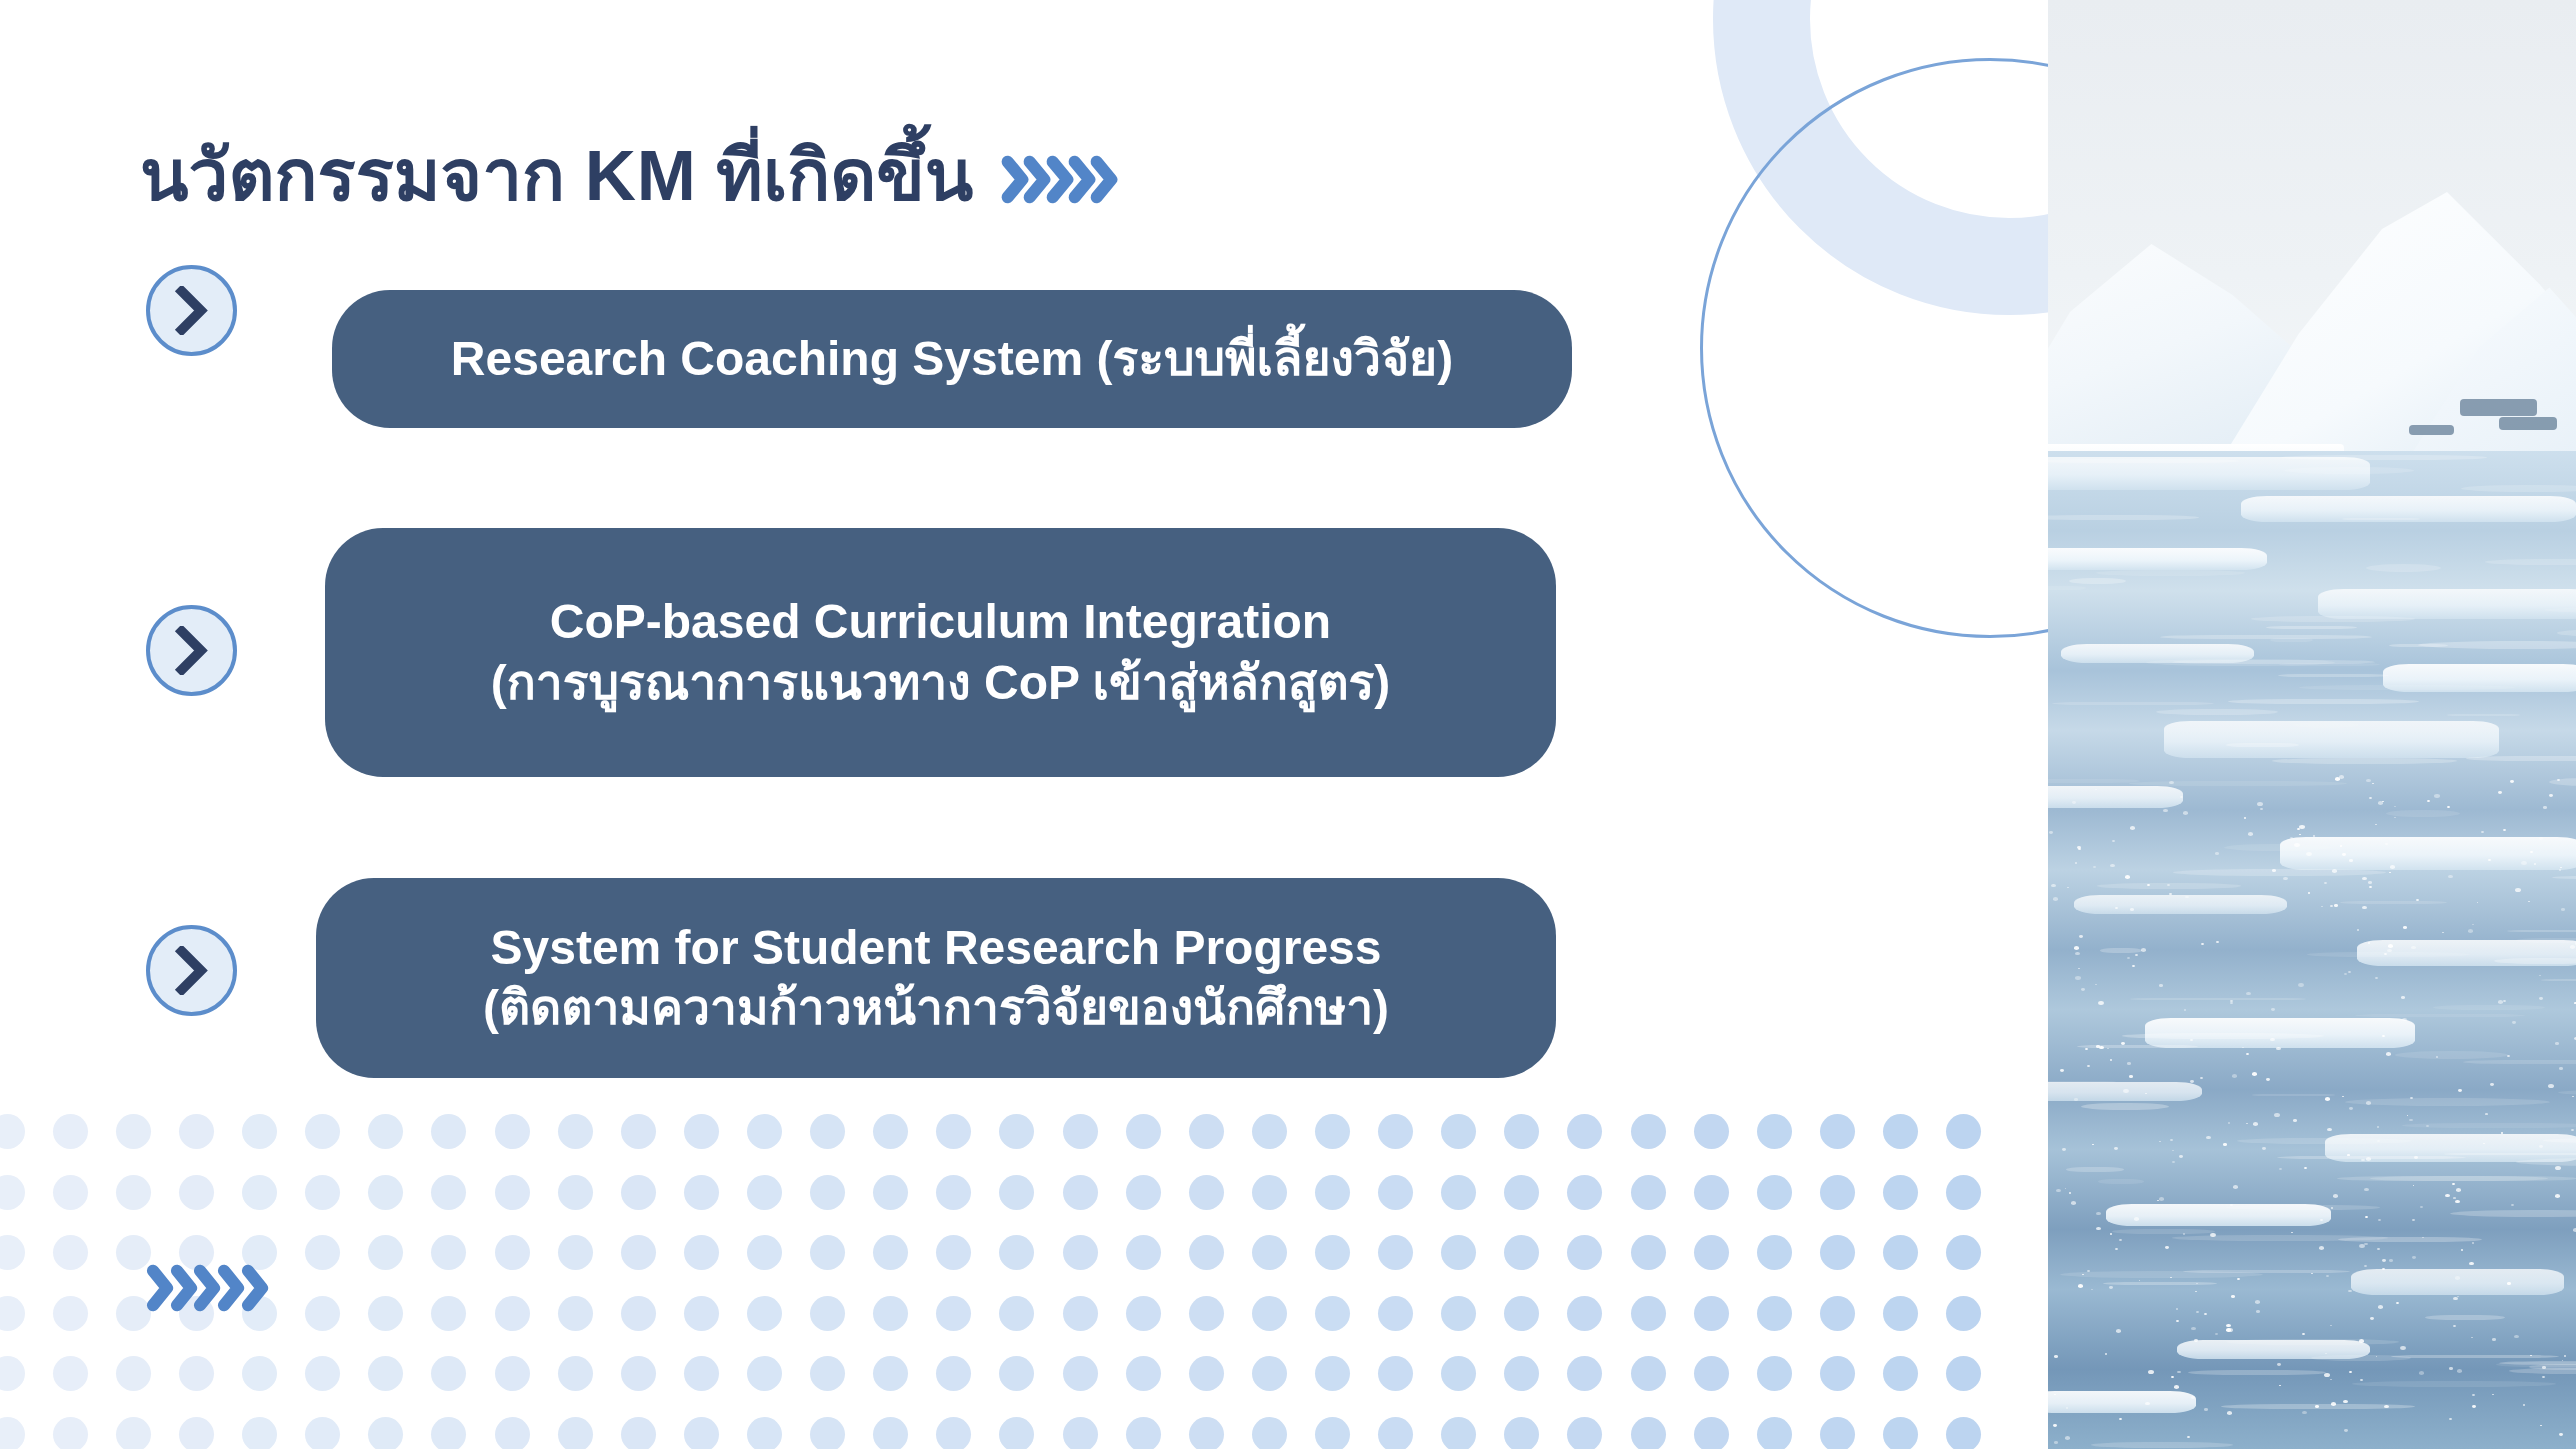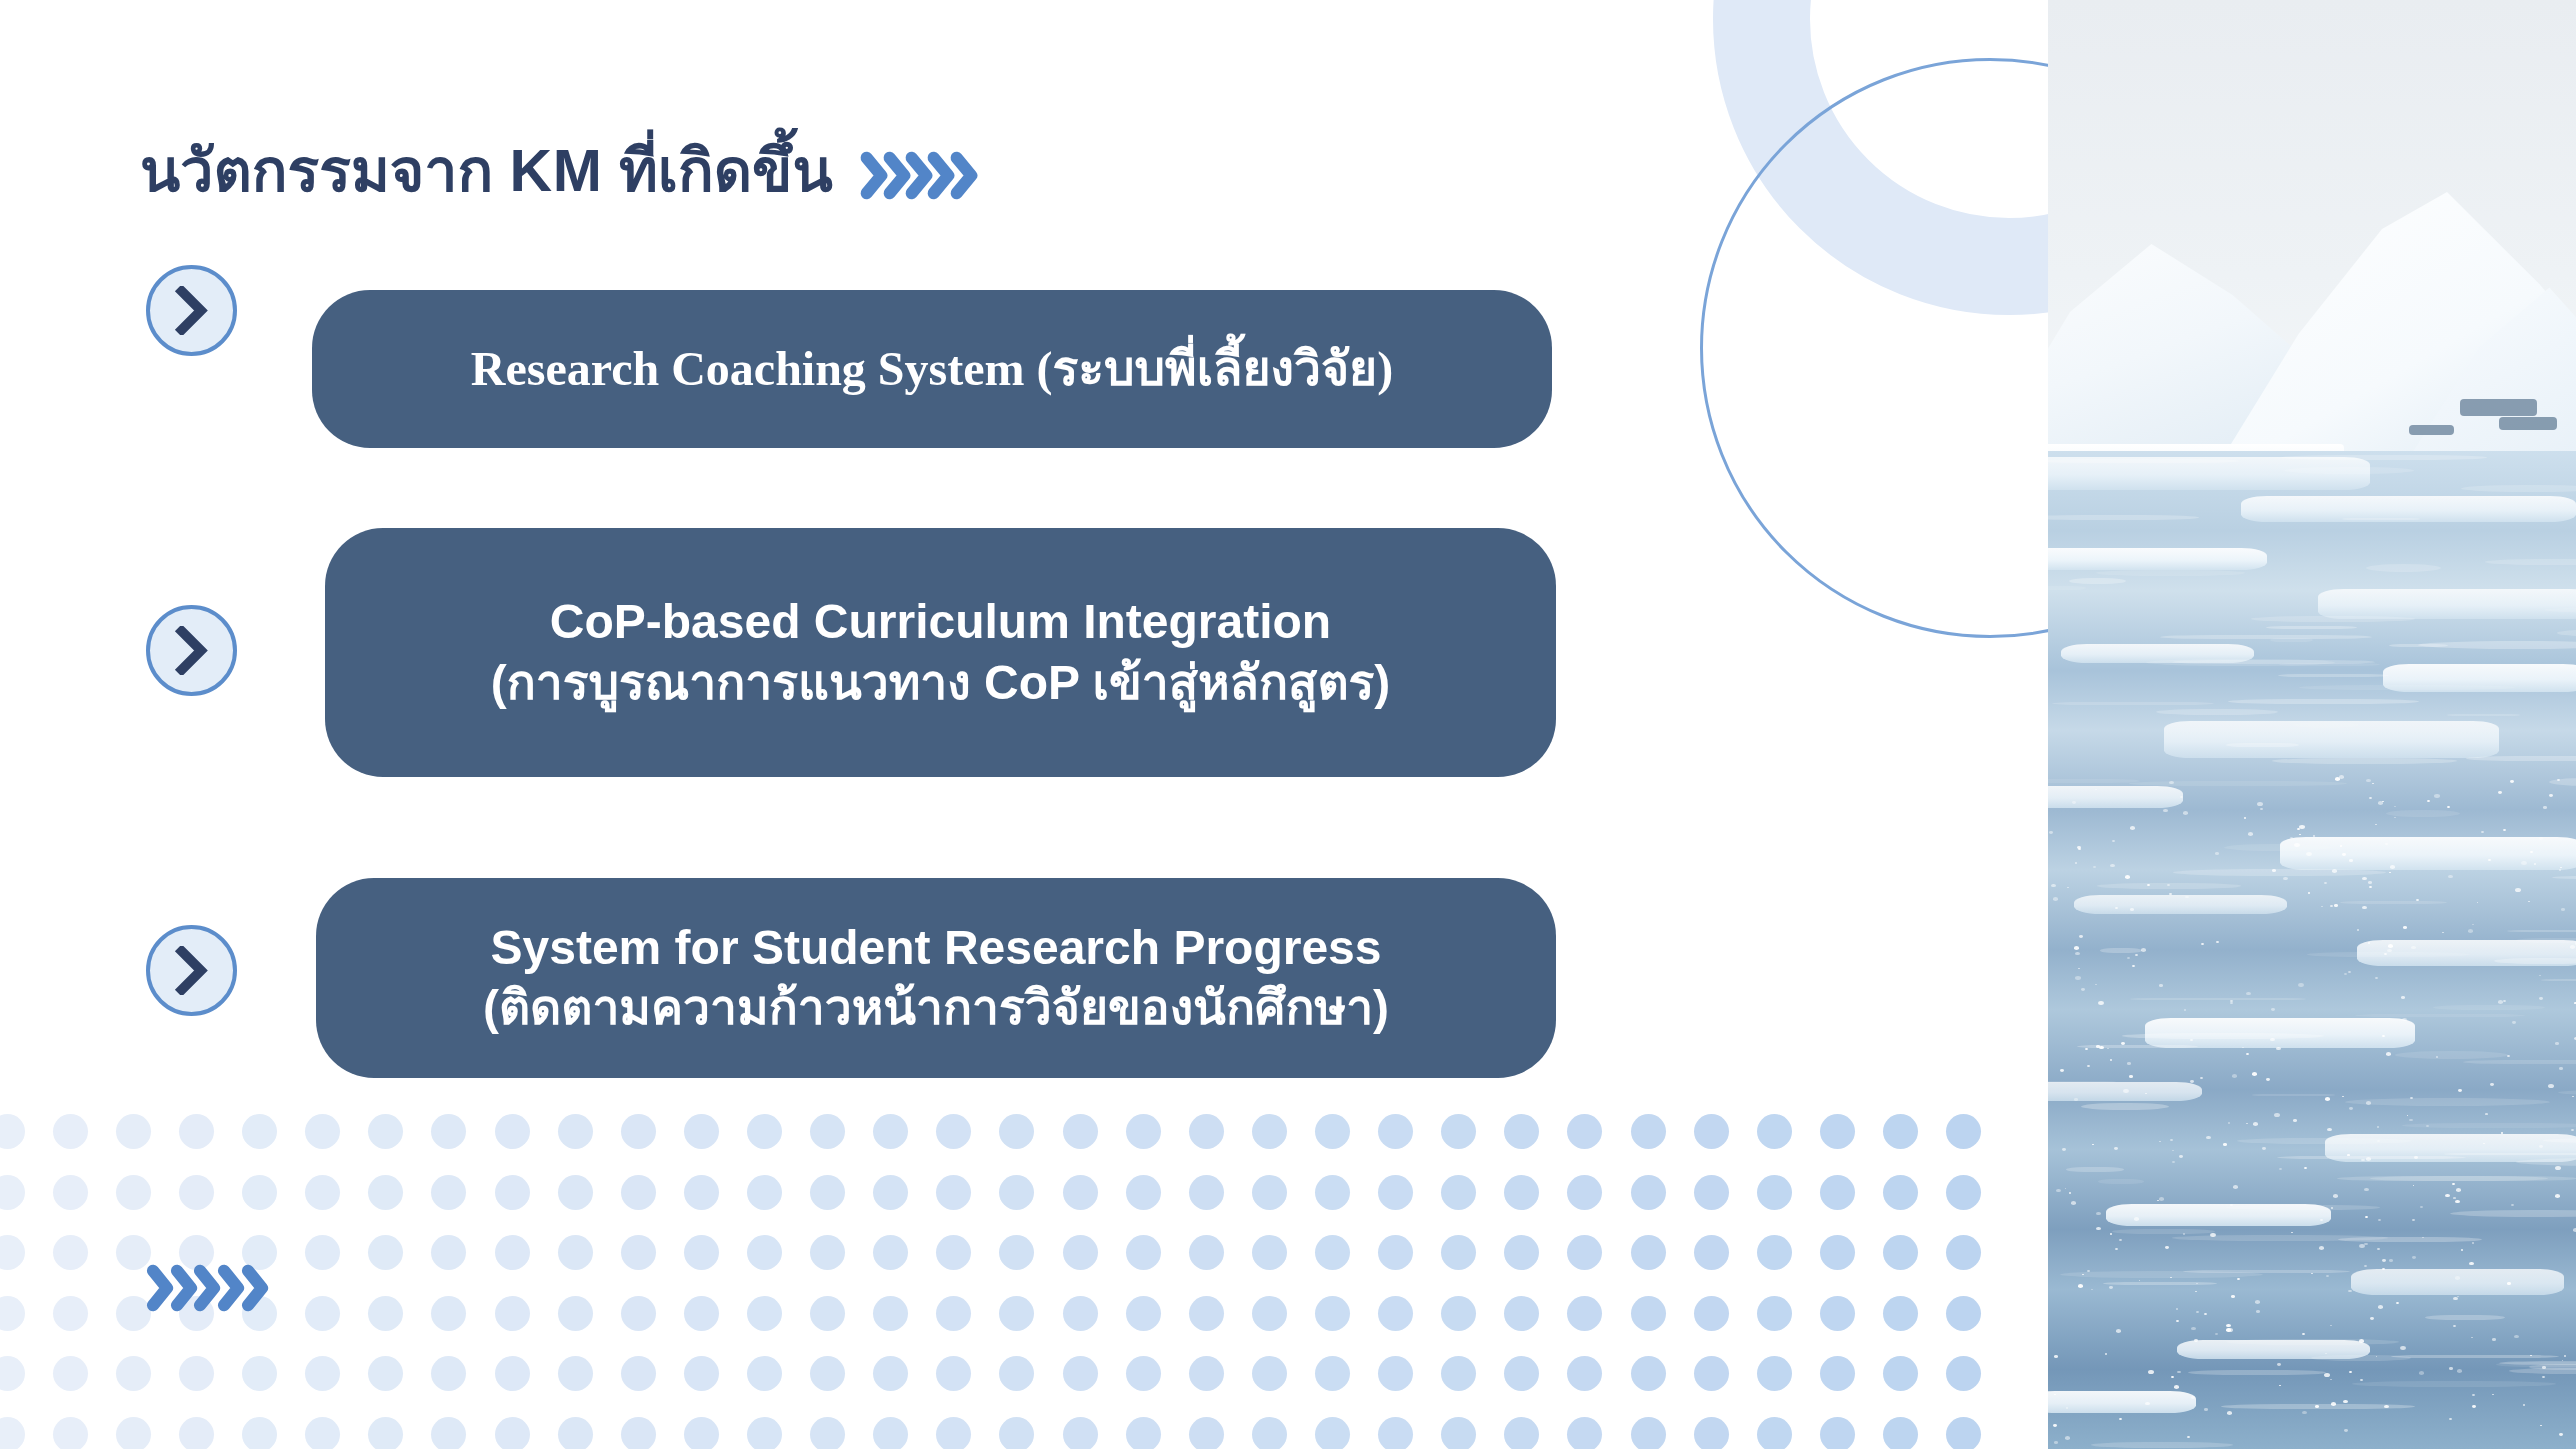--- a/index.html
+++ b/index.html
@@ -71,21 +71,21 @@
   
   .title-row {
     position: absolute;
     left: 140px;
     top: 140px;
     display: flex;
     align-items: center;
     z-index: 6;
   }
   .title-text {
-    font-size: 59px;
+    font-size: 71px;
     font-weight: 700;
     color: #2e3f63;
     letter-spacing: 0px;
     white-space: nowrap;
     line-height: 1.0;
   }
   .title-text .km {
     font-weight: 800;
     letter-spacing: 0.6px;
   }
@@ -422,21 +422,21 @@
         </span>
       </div>
   </div>
 
   <div class="row" style="left:0;top:0;">
     <div class="bullet" style="left:146px;top:265px;">
       <svg width="36" height="49" viewBox="0 0 56 76">
         <path d="M12 8 L42 38 L12 68" fill="none" stroke="#2e3f63" stroke-width="15" stroke-linecap="square" stroke-linejoin="miter"></path>
       </svg>
     </div>
-    <div class="card" style="left:312px;top:290px;width:1240px;height:158px;font-family:Liberation Serif, serif;">
+    <div class="card" style="left:332px;top:290px;width:1240px;height:138px;">
       <div class="card-text">Research Coaching System (ระบบพี่เลี้ยงวิจัย)</div>
     </div>
   </div>
 
   <div class="row" style="left:0;top:0;">
     <div class="bullet" style="left:146px;top:605px;">
       <svg width="36" height="49" viewBox="0 0 56 76">
         <path d="M12 8 L42 38 L12 68" fill="none" stroke="#2e3f63" stroke-width="15" stroke-linecap="square" stroke-linejoin="miter"></path>
       </svg>
     </div>

